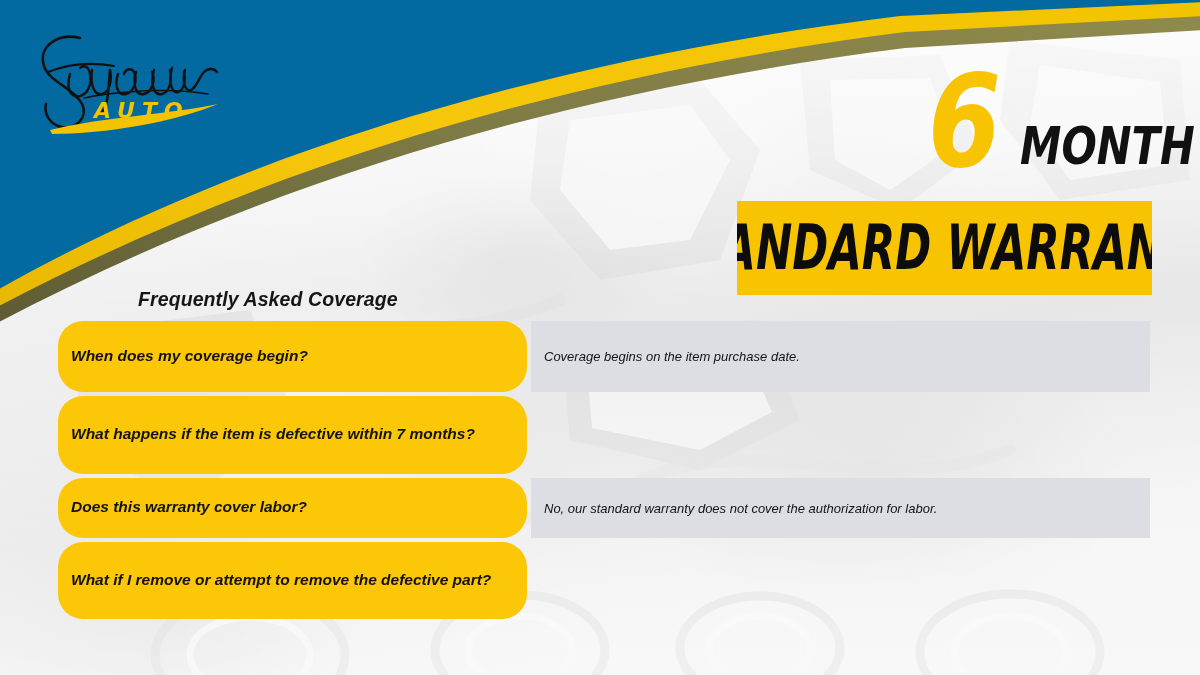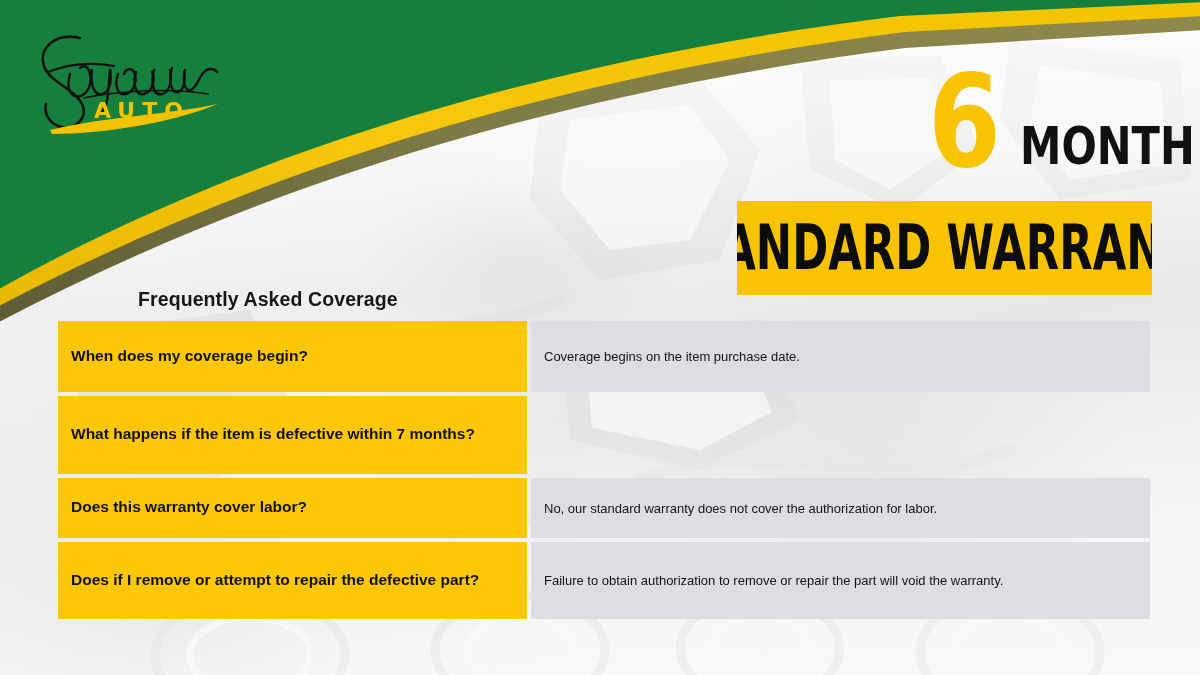--- a/index.html
+++ b/index.html
@@ -8,21 +8,22 @@
     background: #ffffff;
   }
   body {
     font-family: "Liberation Sans", sans-serif;
   }
   .slide {
     position: relative;
     width: 1200px;
     height: 675px;
     overflow: hidden;
-    background: #15803d;
+    background: #0369a1;
+    font-style: italic;
   }
 
   
   .bg-photo {
     position: absolute;
     left: 0; top: 0;
     width: 1200px; height: 675px;
     overflow: hidden;
   }
   .bg-photo svg { display: block; }
@@ -124,20 +125,21 @@
     width: 469px;
     box-sizing: border-box;
     background: #FBC707;
     padding: 10px 12px 12px 13px;
     font-size: 15.5px;
     font-weight: bold;
     color: #121212;
     line-height: 20px;
     display: flex;
     align-items: center;
+    border-radius: 25px;
   }
   .faq-a {
     flex: 1;
     box-sizing: border-box;
     background: #DCDEE3;
     padding: 10px 14px 10px 13px;
     font-size: 13px;
     color: #131313;
     line-height: 21px;
     text-align: justify;
@@ -298,21 +300,18 @@
     </div>
 
     <div class="faq-row r3">
       <div class="faq-q">Does this warranty cover labor?</div>
       <div class="faq-a">
         <span>No, our standard warranty does not cover the authorization for labor.</span>
       </div>
     </div>
 
     <div class="faq-row r4">
-      <div class="faq-q">Does if I remove or attempt to repair the defective part?</div>
-      <div class="faq-a">
-        <span>Failure to obtain authorization to remove or repair the part will void the warranty.</span>
-      </div>
+      <div class="faq-q">What if I remove or attempt to remove the defective part?</div>
     </div>
 
   </div>
 
 </div>
 
 </body></html>

